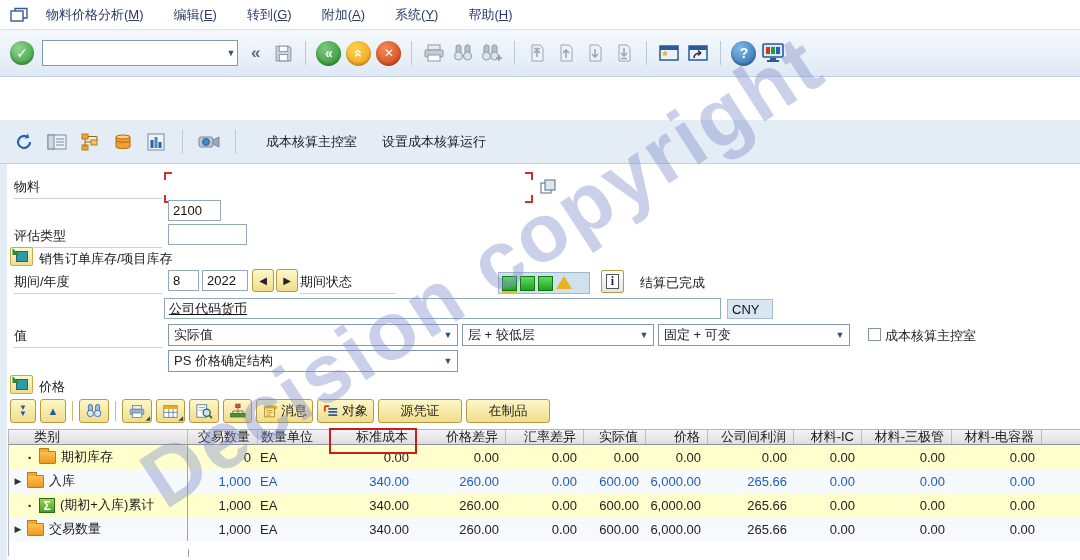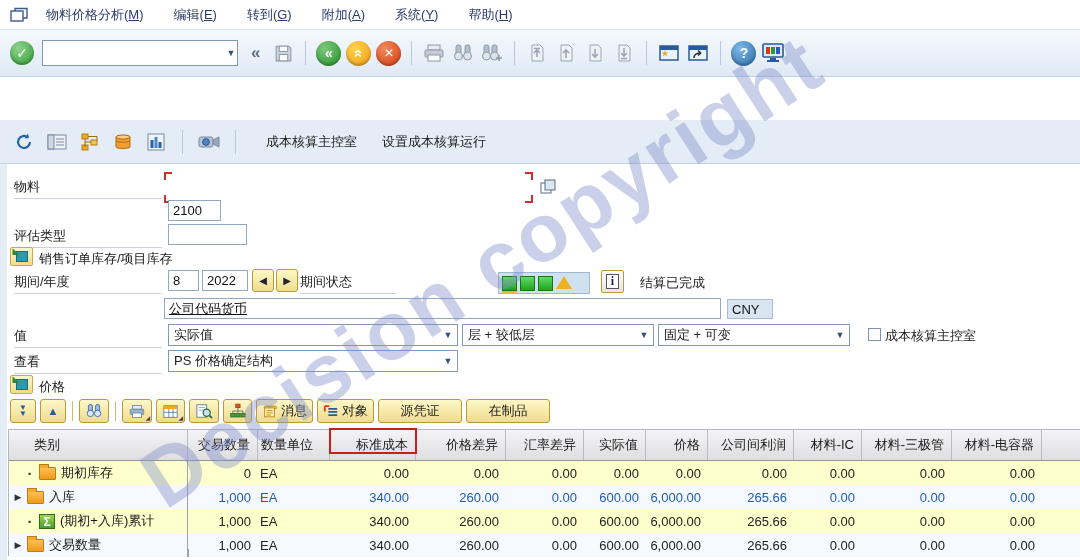--- a/index.html
+++ b/index.html
@@ -89,21 +89,21 @@
   .tbtn{height:24px;min-width:26px;background:linear-gradient(#fdf7c8,#f0dc8c);border:1px solid #b89a3e;
     border-radius:3px;display:flex;align-items:center;justify-content:center;gap:3px;padding:0 5px;
     color:#222;cursor:pointer;position:relative;}
   .tbtn .ddm{position:absolute;right:1px;bottom:1px;font-size:6px;color:#444;}
   .ttbsep{width:1px;height:20px;background:#cdbb70;margin:0 2px;}
   .sortglyph{line-height:6px;font-size:8px;color:#2458a8;text-align:center;}
   .upglyph{font-size:11px;color:#2458a8;}
 
   
   .tablewrap{position:absolute;left:8px;top:429px;width:1072px;}
-  .thead{display:flex;height:32px;background:linear-gradient(#f4f4f7,#dededf);
+  .thead{display:flex;height:16px;background:linear-gradient(#f4f4f7,#dededf);
     border-top:1px solid #b4b4bc;border-bottom:1px solid #8f949c;text-align:center;}
   .th{height:100%;display:flex;align-items:center;justify-content:flex-end;padding:0 7px 0 3px;
     border-right:1px solid #b8bcc4;color:#1a1a1a;white-space:nowrap;cursor:pointer;}
   .th.left{justify-content:flex-start;padding-left:26px;}
   .th.lalign{justify-content:flex-start;}
   .t-row{display:flex;height:24px;align-items:center;}
   .tone-yellow{background:#ffffcd;}
   .tone-plain{background:#f6f9fe;}
   .tcell{height:100%;display:flex;align-items:center;justify-content:flex-end;padding-right:7px;white-space:nowrap;}
   .tcell.unit{justify-content:flex-start;padding-left:2px;padding-right:0;}
@@ -364,21 +364,20 @@
     <span class="txt">层 + 较低层</span>
     <span class="arr">▼</span>
   </div>
   <div class="ddl" style="left:658px;top:324px;width:192px;">
     <span class="txt">固定 + 可变</span>
     <span class="arr">▼</span>
   </div>
   <div class="chk" style="left:868px;top:328px;"></div>
   <div class="sect-label" style="left:885px;top:327px;">成本核算主控室</div>
 
-  <div class="f-label" style="left:14px;top:353px;">查看</div>
   <div class="ddl" style="left:168px;top:350px;width:290px;">
     <span class="txt">PS 价格确定结构</span>
     <span class="arr">▼</span>
   </div>
 
   <div class="sect-icon" style="left:10px;top:375px;">
       <span class="inner"></span>
     </div>
   <div class="sect-label" style="left:39px;top:378px;">价格</div>
 

